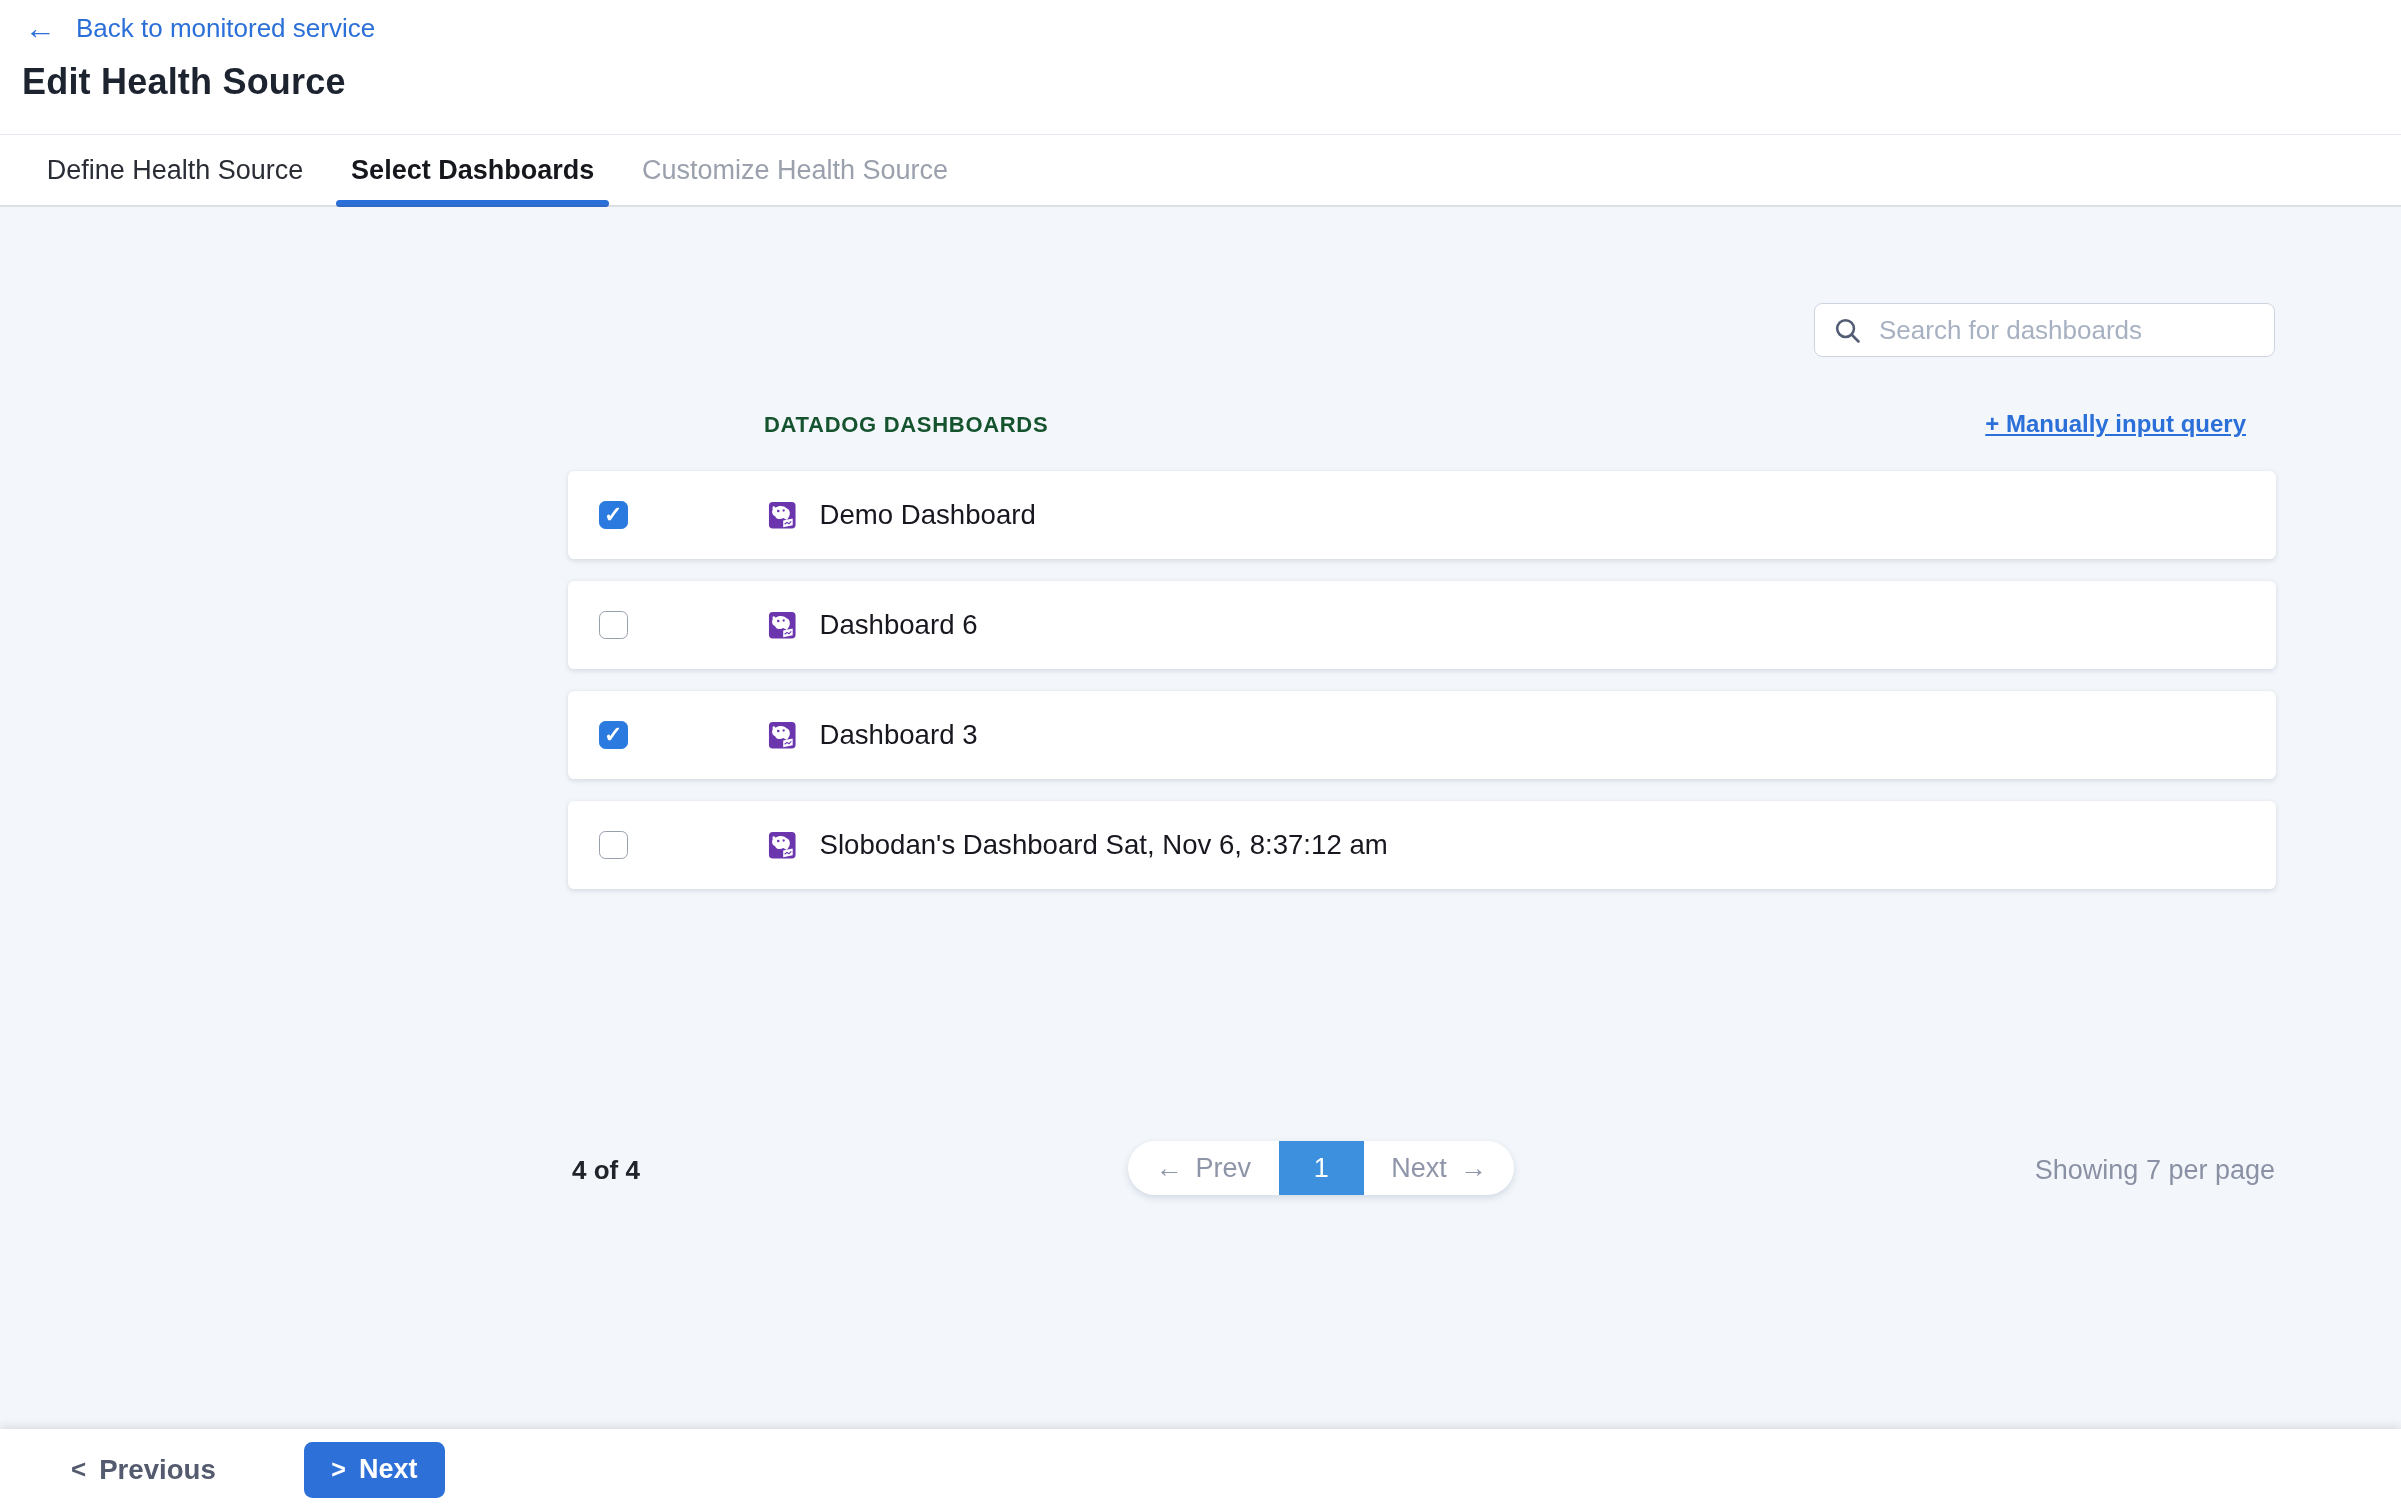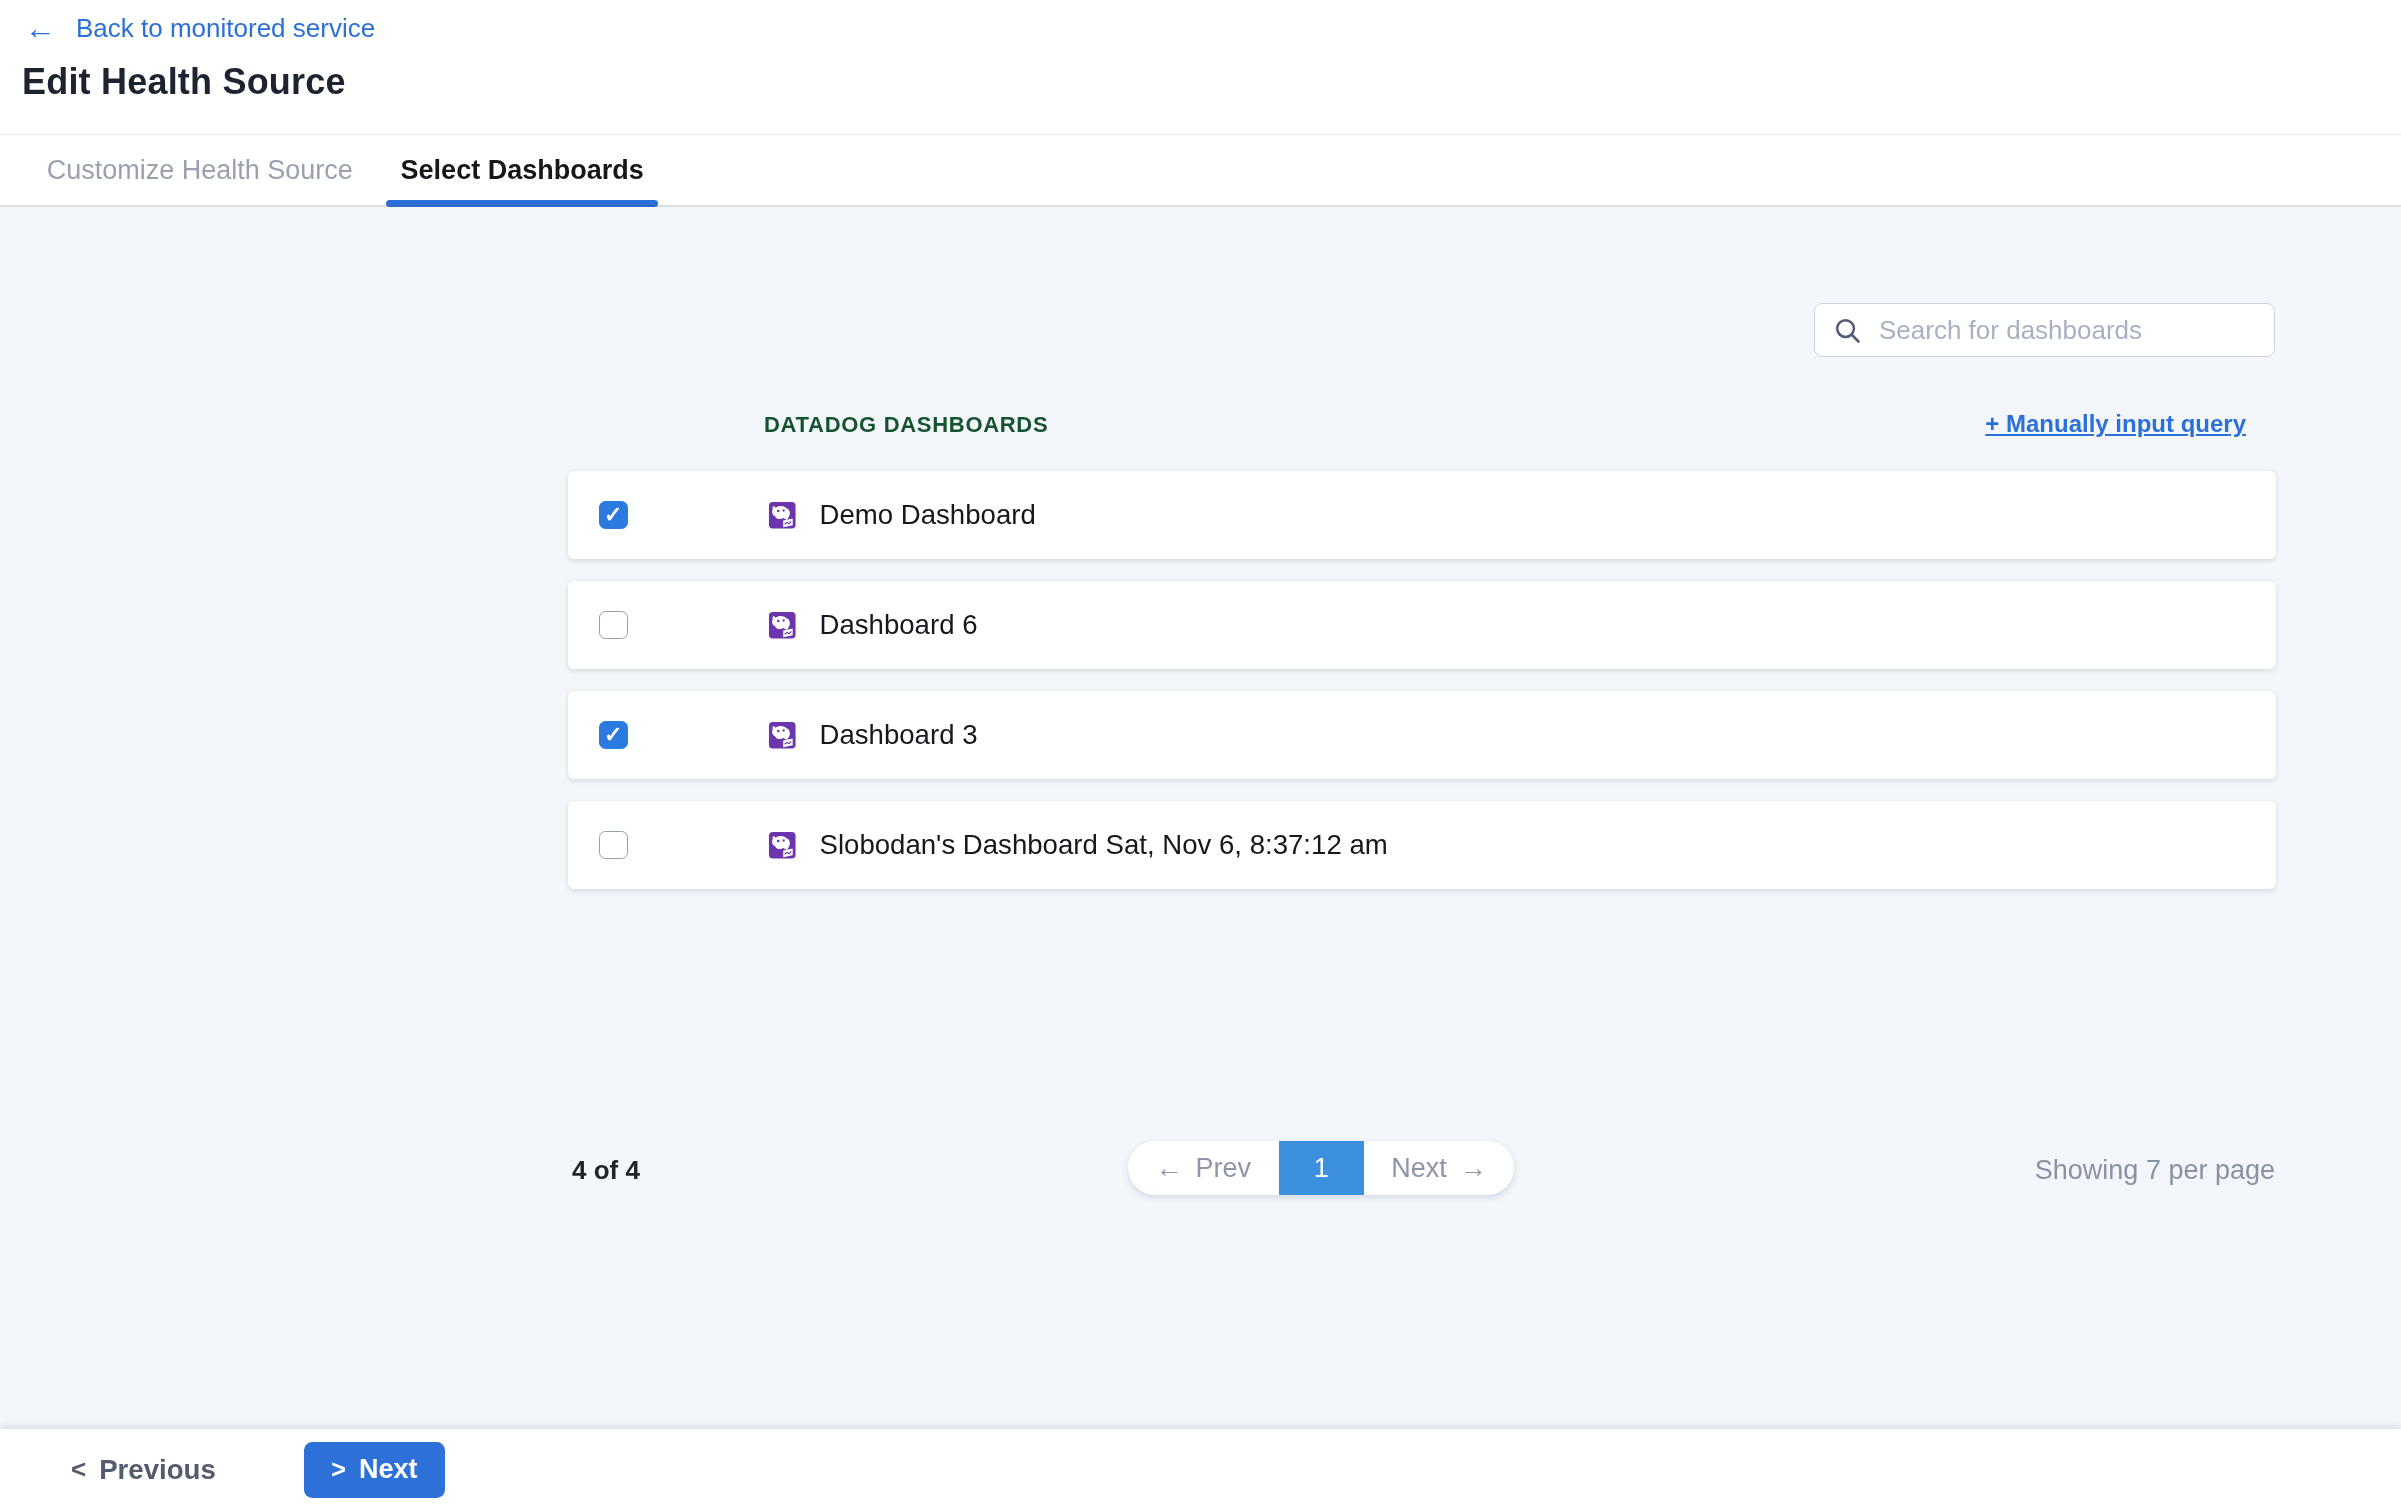--- a/index.html
+++ b/index.html
@@ -78,26 +78,29 @@
 
 <div class="page">
 
   <div class="back-row">
     <span class="back-arrow">←</span>
     <span class="back-label">Back to monitored service</span>
   </div>
   <div class="page-title">Edit Health Source</div>
 
   <div class="tabbar">
-    <div class="tab disabled">
-      <span>Customize Health Source</span>
+    <div class="tab">
+      <span>Define Health Source</span>
     </div>
     <div class="tab active">
       <span>Select Dashboards</span>
       <span class="tab-underline"></span>
+    </div>
+    <div class="tab disabled">
+      <span>Customize Health Source</span>
     </div>
   </div>
   <div class="tabbar-shadow"></div>
 
   <div class="content">
 
     <div class="search-box">
       <svg class="search-icon" viewBox="0 0 24 24" fill="none" stroke="#525c75" stroke-width="2" stroke-linecap="round">
         <circle cx="10.5" cy="10.5" r="6.5"></circle>
         <line x1="15.5" y1="15.5" x2="20.5" y2="20.5"></line>

